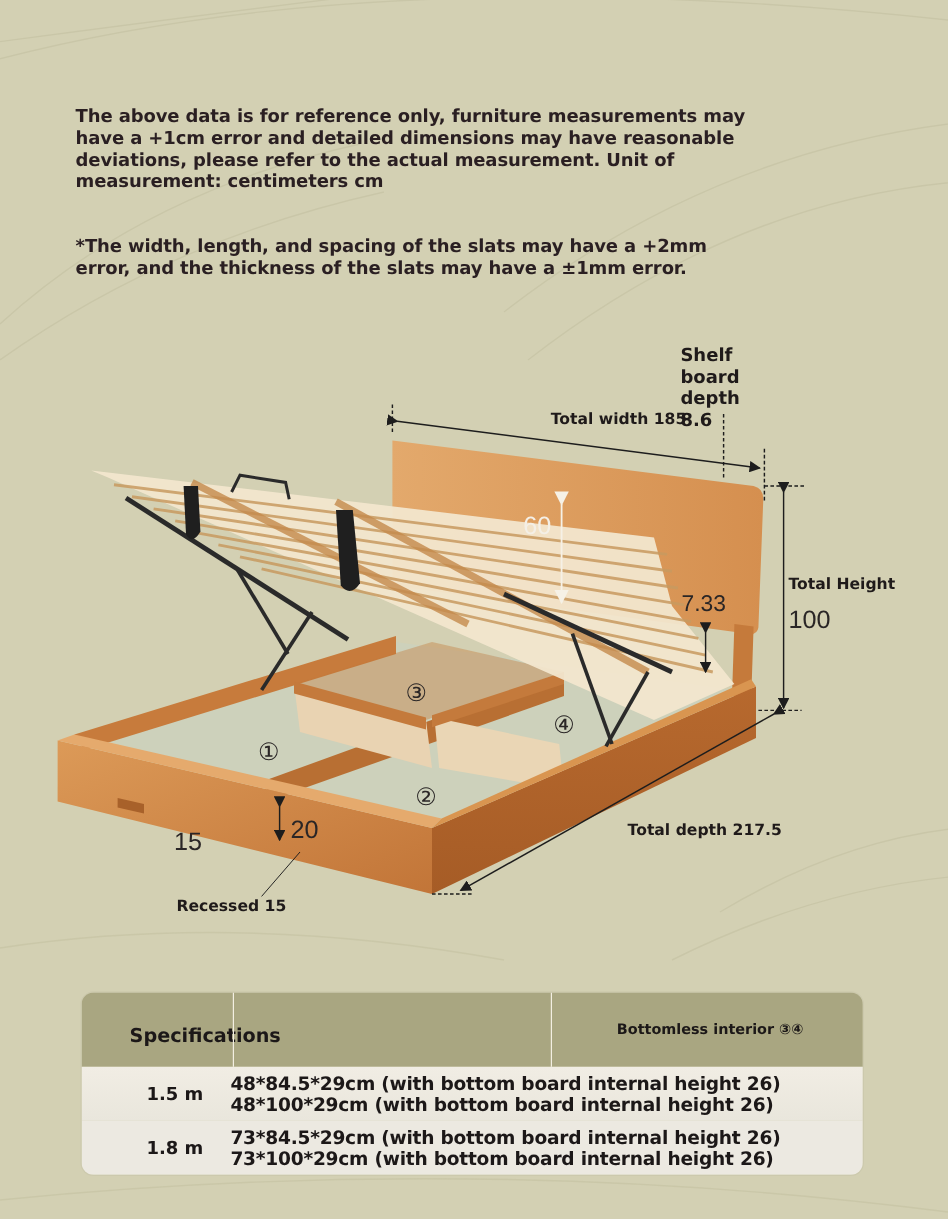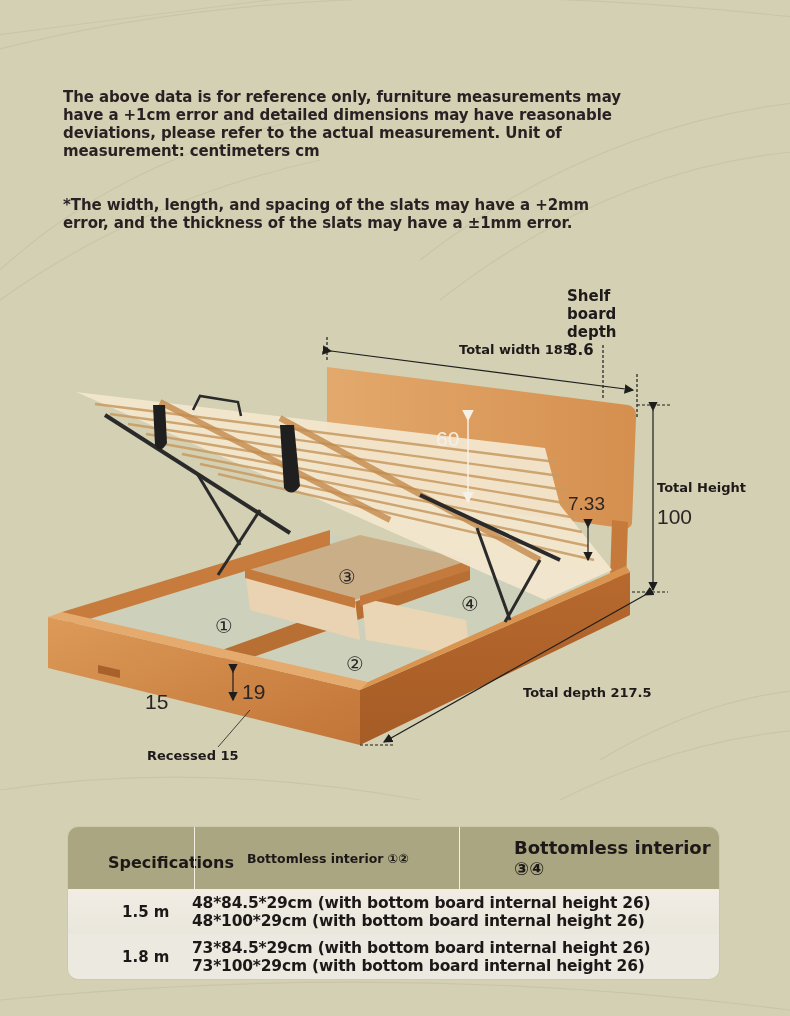--- a/index.html
+++ b/index.html
@@ -55,21 +55,21 @@
   }
   .spec-head {
     position: absolute; left: 0; top: 0; width: 651px; height: 62px;
     background: #a9a681;
   }
   .spec-head .hcell {
     position: absolute; top: 0; height: 62px; display: flex; align-items: center; font-weight: bold; color: #1c1818;
   }
   .h-spec { left: 40px; font-size: 16px; top: 4px !important; }
   .h-col1 { left: 179px; font-size: 12.5px; }
-  .h-col2 { left: 446px; font-size: 18px; }
+  .h-col2 { left: 446px; font-size: 12px; }
   .vdiv { position: absolute; top: 0; width: 1px; height: 62px; background: #f3efe2; }
   .vdiv1 { left: 126px; }
   .vdiv2 { left: 391px; }
   .spec-row {
     position: absolute; left: 0; width: 651px; display: flex; align-items: center;
     font-weight: bold; color: #1c1818;
   }
   .row-1 { top: 62px; height: 45px; background: linear-gradient(#f1ede4, #e9e6dc); }
   .row-2 { top: 107px; height: 45px; background: #ece9e1; padding-left: 16px; }
   .row-size { position: absolute; left: 54px; font-size: 15px; }
@@ -199,31 +199,30 @@
 
 <div class="label-bold lbl-shelf" style="width:78px;">Shelf board depth 8.6</div>
 <div class="label-bold lbl-width">Total width 185</div>
 <div class="label-bold lbl-theight">Total Height</div>
 <div class="label-num num-100">100</div>
 <div class="label-bold lbl-depth">Total depth 217.5</div>
 <div class="label-bold lbl-recess">Recessed 15</div>
 <div class="label-num num-60">60</div>
 <div class="label-num num-733">7.33</div>
 <div class="label-num num-15">15</div>
-<div class="label-num num-18">19</div>
+<div class="label-num num-18">20</div>
 
 <div class="circ c1">①</div>
 <div class="circ c2">②</div>
 <div class="circ c3">③</div>
 <div class="circ c4">④</div>
 
 <div class="spec-table">
   <div class="spec-head">
     <div class="hcell h-spec">Specifications</div>
-    <div class="hcell h-col1">Bottomless interior ①②</div>
     <div class="hcell h-col2">Bottomless interior ③④</div>
     <div class="vdiv vdiv1"></div>
     <div class="vdiv vdiv2"></div>
   </div>
   <div class="spec-row row-1">
     <div class="row-size">1.5 m</div>
     <div class="row-text">48*84.5*29cm (with bottom board internal height 26) 48*100*29cm (with bottom board internal height 26)</div>
   </div>
   <div class="spec-row row-2">
     <div class="row-size">1.8 m</div>

